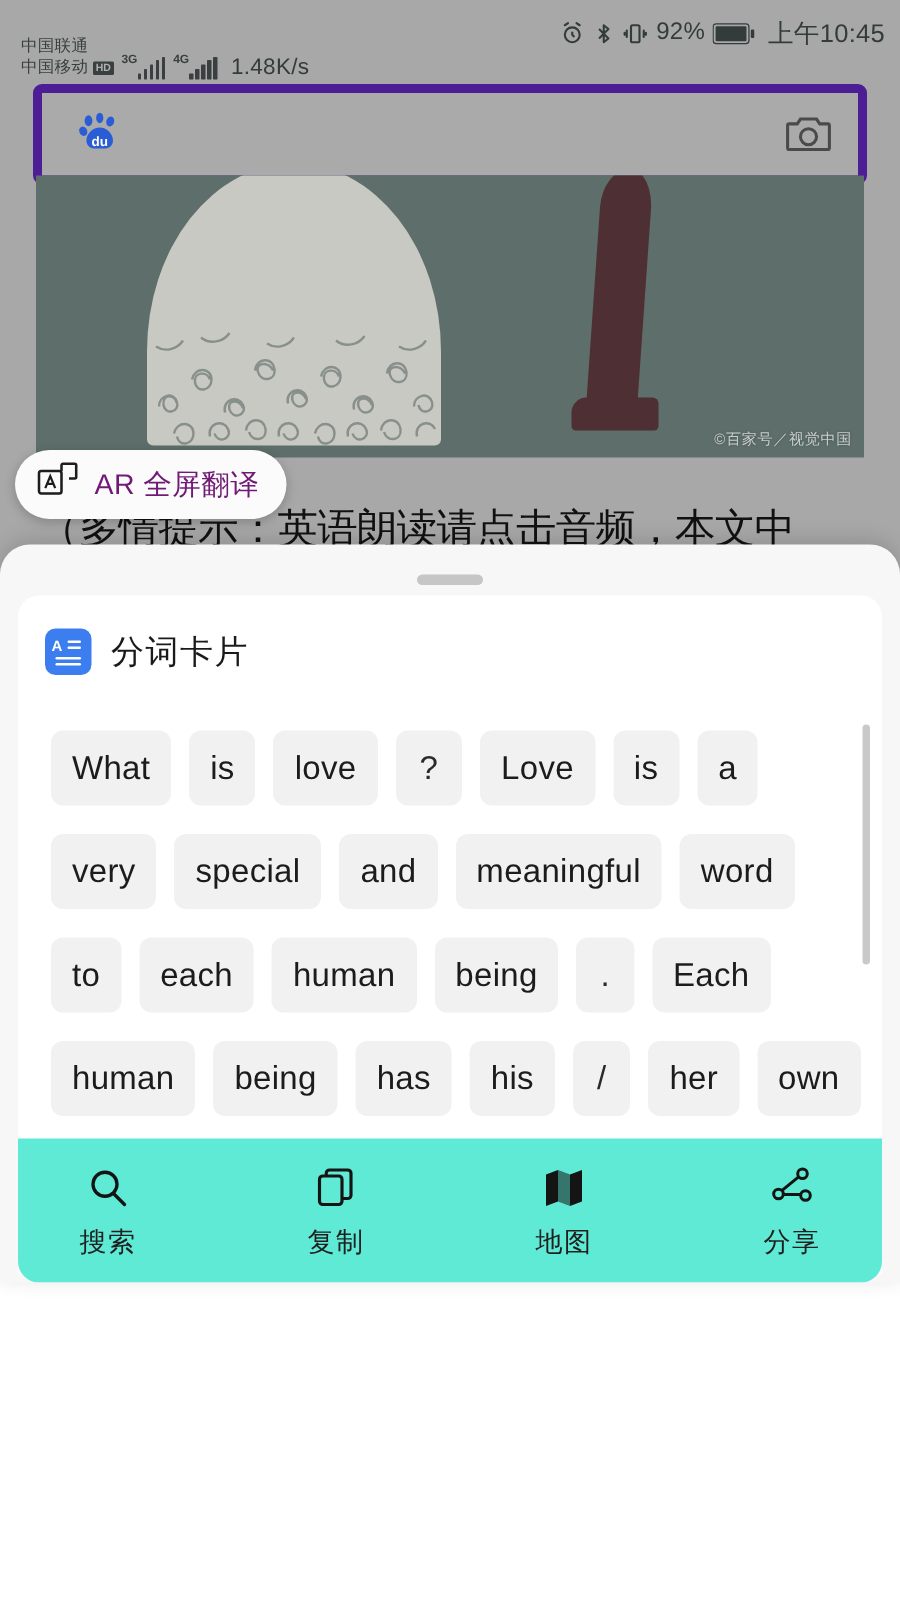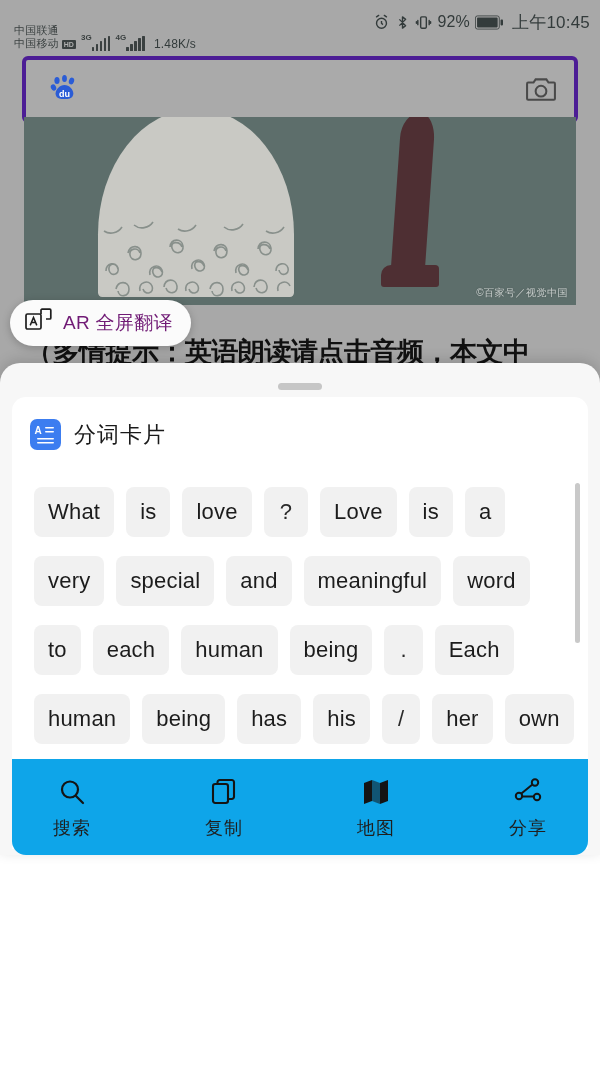--- a/index.html
+++ b/index.html
@@ -46,31 +46,31 @@
   .sig-group { display: flex; align-items: flex-end; gap: 1px; position: relative; padding-left: 11px; }
   .sig-label {
     position: absolute; left: 0; top: -2px;
     font-size: 8px; font-weight: bold; color: #3a4040; line-height: 8px;
   }
   .sig-bars { display: flex; align-items: flex-end; gap: 1.5px; height: 15px; }
   .sig-bars i { display: block; width: 2.5px; background: #3a4040; border-radius: .5px; }
   .sig-bars i:nth-child(1){height:4px} .sig-bars i:nth-child(2){height:7px}
   .sig-bars i:nth-child(3){height:10px} .sig-bars i:nth-child(4){height:13px}
   .sig-bars i:nth-child(5){height:15px}
-  .net-speed { font-size: 12px; color: #333b3b; margin-left: 4px; letter-spacing: .2px; margin-top: 44px; }
+  .net-speed { font-size: 15px; color: #333b3b; margin-left: 4px; letter-spacing: .2px; margin-top: 44px; }
 
   .sb-right { display: flex; align-items: center; gap: 5px; font-size: 16px; color: #333b3b; }
   .sb-right svg { display: block; }
   .batt-pct { font-size: 16px; letter-spacing: .2px; }
   .sb-time { font-size: 17px; margin-left: 4px; letter-spacing: .2px; }
 
   
   #search-bar {
     position: absolute; top: 56px; left: 22px; right: 22px; height: 67px;
-    border: 4px solid #4c1d95;
+    border: 6px solid #4c1d95;
     border-radius: 6px;
     display: flex; align-items: center; justify-content: space-between;
     padding: 0 18px 0 22px;
     background: rgba(255,255,255,0.03);
   }
   #baidu-logo { width: 34px; height: 34px; }
   #camera-btn { width: 30px; height: 30px; }
 
   
   #photo {
@@ -111,21 +111,21 @@
     background: #fbfbfb; border-radius: 24px;
     display: flex; align-items: center; gap: 11px;
     box-shadow: 0 2px 8px rgba(0,0,0,.22);
     z-index: 4;
   }
   #ar-pill .label { font-size: 19px; color: #701a75; letter-spacing: .3px; }
 
   
   #article-line {
     position: absolute; top: 334px; left: 26px; right: 0;
-    font-size: 27px; font-weight: bold; color: #111;
+    font-size: 27px; font-weight: normal; color: #111;
     white-space: nowrap; letter-spacing: -.5px;
     z-index: 2;
   }
 
   
   #sheet {
     position: absolute; left: 0; right: 0; top: 363px;
     height: 492px;
     background: #f7f7f7;
     border-radius: 20px 20px 0 0;
@@ -175,21 +175,21 @@
     background: transparent;
   }
   #scroll-thumb {
     position: absolute; right: 8px; top: 86px; width: 5px; height: 160px;
     background: #c9c9c9; border-radius: 3px;
   }
 
   
   #toolbar {
     position: absolute; left: 12px; right: 12px; bottom: 0; height: 96px;
-    background: #0ea5e9;
+    background: #5eead4;
     border-radius: 0 0 14px 14px;
     display: flex; align-items: center;
     z-index: 8;
     gap: 32px;
   }
   .tool {
     flex: 1; display: flex; flex-direction: column;
     align-items: center; justify-content: center; gap: 7px;
     height: 100%;
   }

